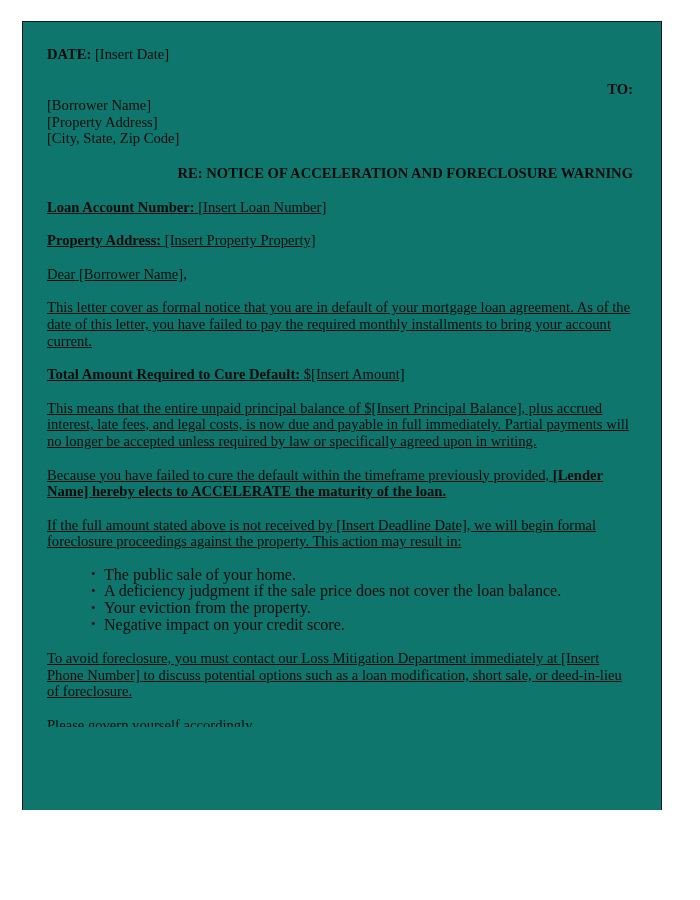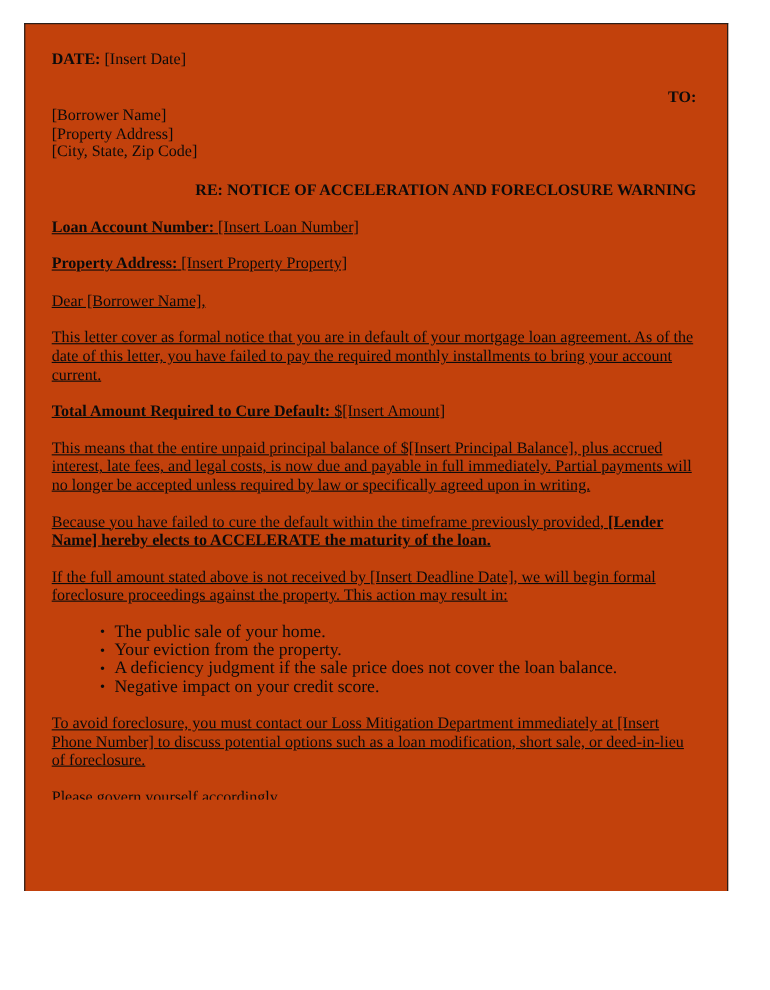--- a/index.html
+++ b/index.html
@@ -18,21 +18,21 @@
 
   
   #page-sheet {
     position: absolute;
     left: 22px;
     top: 21px;
     width: 640px;
     height: 789px;
     border: 1.6px solid #1a1a1a;
     border-bottom: none;
-    background: #c2410c;
+    background: #0f766e;
     overflow: hidden;
   }
 
   #doc-body {
     position: absolute;
     left: 24px;
     top: 24px;
     width: 586px;
   }
 
@@ -105,22 +105,22 @@
 
     <p class="para gap-md">This means that the entire unpaid principal balance of $[Insert Principal Balance], plus accrued interest, late fees, and legal costs, is now due and payable in full immediately. Partial payments will no longer be accepted unless required by law or specifically agreed upon in writing.</p>
 
     <p class="para gap-md"><span>Because you have failed to cure the default within the timeframe previously provided,</span> <span class="b">[Lender Name] hereby elects to ACCELERATE the maturity of the loan.</span></p>
 
 
     <p class="para gap-md">If the full amount stated above is not received by [Insert Deadline Date], we will begin formal foreclosure proceedings against the property. This action may result in:</p>
 
     <ul class="bullets">
       <li>The public sale of your home.</li>
+      <li>A deficiency judgment if the sale price does not cover the loan balance.</li>
       <li>Your eviction from the property.</li>
-      <li>A deficiency judgment if the sale price does not cover the loan balance.</li>
       <li>Negative impact on your credit score.</li>
     </ul>
 
     <p class="para gap-md">To avoid foreclosure, you must contact our Loss Mitigation Department immediately at [Insert Phone Number] to discuss potential options such as a loan modification, short sale, or deed-in-lieu of foreclosure.</p>
 
     <div class="clipped-wrap">
       <p class="para">Please govern yourself accordingly.</p>
     </div>
 
   </div>

